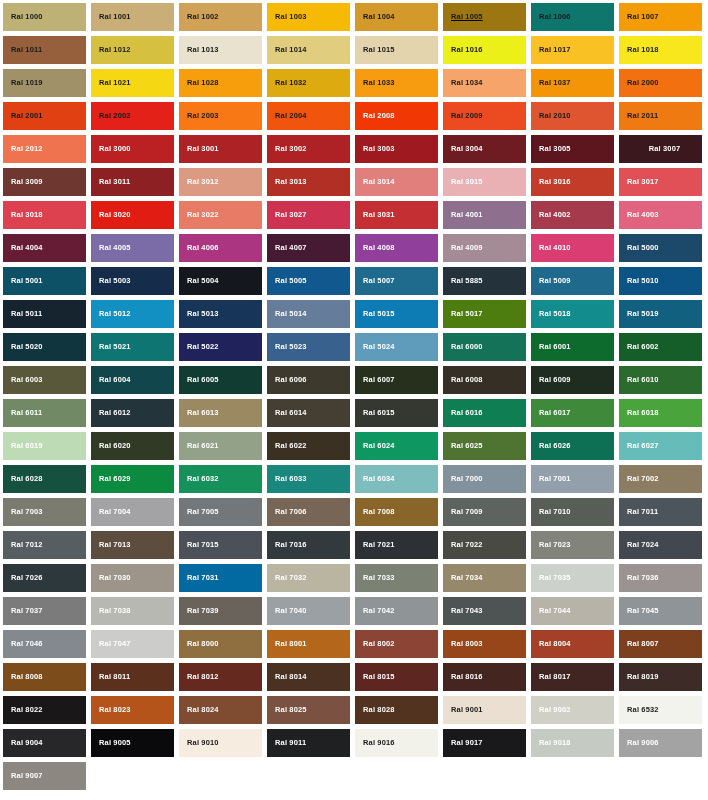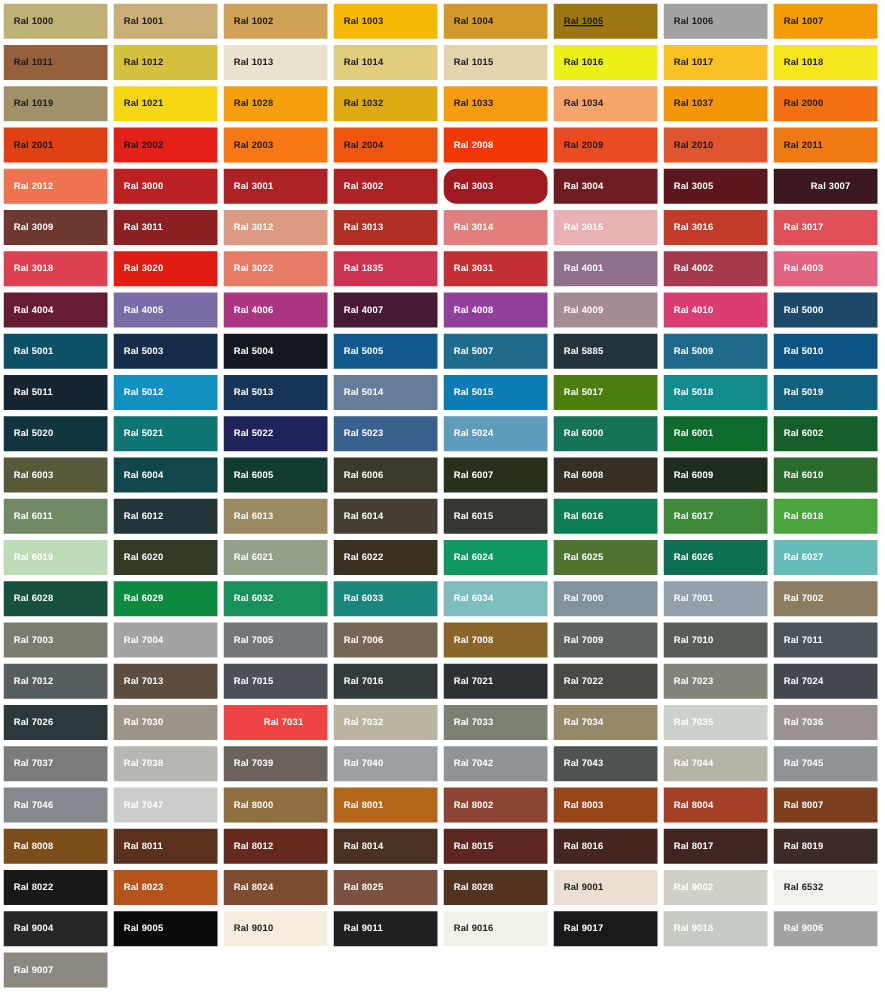--- a/index.html
+++ b/index.html
@@ -63,21 +63,21 @@
       </div>
       <div class="swatch dark-text" style="background-color: rgb(246, 186, 5);">
         <span class="swatch-label">Ral 1003</span>
       </div>
       <div class="swatch dark-text" style="background-color: rgb(211, 153, 43);">
         <span class="swatch-label">Ral 1004</span>
       </div>
       <div class="swatch dark-text" style="background-color: rgb(156, 118, 17); text-decoration: underline;">
         <span class="swatch-label">Ral 1005</span>
       </div>
-      <div class="swatch dark-text" style="background-color: #a3a3a3;">
+      <div class="swatch dark-text" style="background-color: #0f766e;">
         <span class="swatch-label">Ral 1006</span>
       </div>
       <div class="swatch dark-text" style="background-color: rgb(243, 156, 6);">
         <span class="swatch-label">Ral 1007</span>
       </div>
       <div class="swatch dark-text" style="background-color: rgb(150, 96, 60);">
         <span class="swatch-label">Ral 1011</span>
       </div>
       <div class="swatch dark-text" style="background-color: rgb(213, 192, 63);">
         <span class="swatch-label">Ral 1012</span>
@@ -153,21 +153,21 @@
       </div>
       <div class="swatch light-text" style="background-color: rgb(187, 32, 35);">
         <span class="swatch-label">Ral 3000</span>
       </div>
       <div class="swatch light-text" style="background-color: rgb(172, 34, 37);">
         <span class="swatch-label">Ral 3001</span>
       </div>
       <div class="swatch light-text" style="background-color: rgb(174, 34, 37);">
         <span class="swatch-label">Ral 3002</span>
       </div>
-      <div class="swatch light-text" style="background-color: rgb(158, 25, 32); border-radius: 10px;">
+      <div class="swatch light-text" style="background-color: rgb(158, 25, 32);">
         <span class="swatch-label">Ral 3003</span>
       </div>
       <div class="swatch light-text" style="background-color: rgb(111, 27, 34);">
         <span class="swatch-label">Ral 3004</span>
       </div>
       <div class="swatch light-text" style="background-color: rgb(93, 21, 30);">
         <span class="swatch-label">Ral 3005</span>
       </div>
       <div class="swatch light-text" style="background-color: rgb(59, 24, 29); justify-content: center;">
         <span class="swatch-label">Ral 3007</span>
@@ -199,21 +199,21 @@
       <div class="swatch light-text" style="background-color: rgb(221, 65, 80);">
         <span class="swatch-label">Ral 3018</span>
       </div>
       <div class="swatch light-text" style="background-color: rgb(225, 28, 18);">
         <span class="swatch-label">Ral 3020</span>
       </div>
       <div class="swatch light-text" style="background-color: rgb(231, 123, 102);">
         <span class="swatch-label">Ral 3022</span>
       </div>
       <div class="swatch light-text" style="background-color: rgb(205, 51, 80);">
-        <span class="swatch-label">Ral 1835</span>
+        <span class="swatch-label">Ral 3027</span>
       </div>
       <div class="swatch light-text" style="background-color: rgb(195, 47, 51);">
         <span class="swatch-label">Ral 3031</span>
       </div>
       <div class="swatch light-text" style="background-color: rgb(142, 111, 141);">
         <span class="swatch-label">Ral 4001</span>
       </div>
       <div class="swatch light-text" style="background-color: rgb(166, 58, 77);">
         <span class="swatch-label">Ral 4002</span>
       </div>
@@ -459,21 +459,21 @@
       </div>
       <div class="swatch light-text" style="background-color: rgb(67, 71, 80);">
         <span class="swatch-label">Ral 7024</span>
       </div>
       <div class="swatch light-text" style="background-color: rgb(45, 56, 60);">
         <span class="swatch-label">Ral 7026</span>
       </div>
       <div class="swatch light-text" style="background-color: rgb(157, 149, 138);">
         <span class="swatch-label">Ral 7030</span>
       </div>
-      <div class="swatch light-text" style="background-color: #ef4444; padding-left: 24px;">
+      <div class="swatch light-text" style="background-color: #0369a1;">
         <span class="swatch-label">Ral 7031</span>
       </div>
       <div class="swatch light-text" style="background-color: rgb(186, 181, 161);">
         <span class="swatch-label">Ral 7032</span>
       </div>
       <div class="swatch light-text" style="background-color: rgb(124, 130, 115);">
         <span class="swatch-label">Ral 7033</span>
       </div>
       <div class="swatch light-text" style="background-color: rgb(150, 136, 106);">
         <span class="swatch-label">Ral 7034</span>

